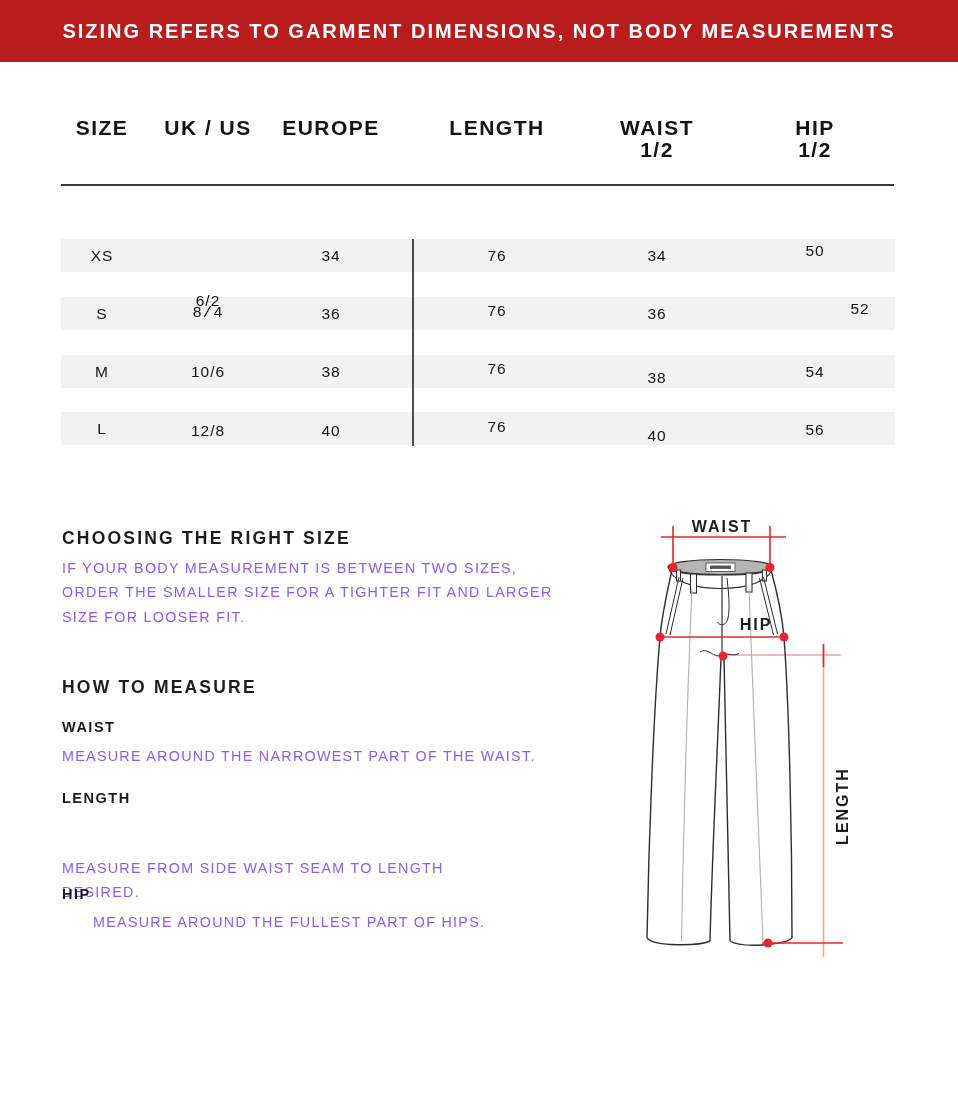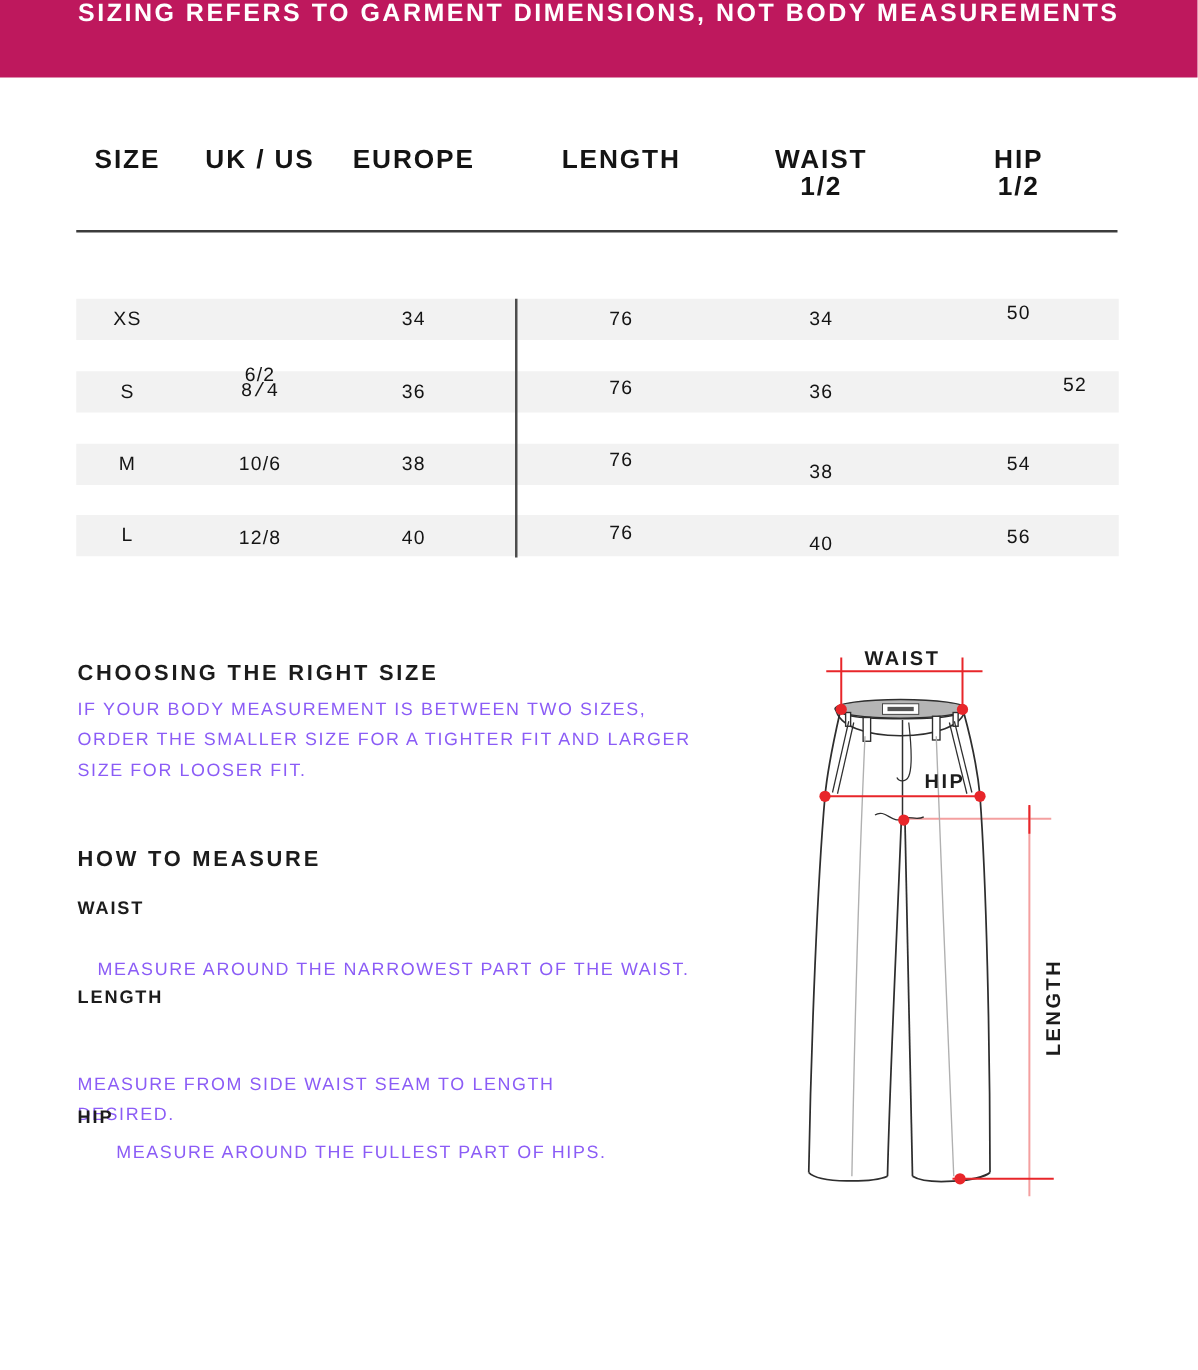--- a/index.html
+++ b/index.html
@@ -4,22 +4,22 @@
 <style>
   html,body{margin:0;padding:0;}
   body{
     width:958px;height:1096px;position:relative;background:#ffffff;
     font-family:"Liberation Sans","DejaVu Sans",sans-serif;color:#1f1f1f;
     -webkit-font-smoothing:antialiased;overflow:hidden;
   }
   .abs{position:absolute;}
   
   .banner{
-    left:0;top:0;width:958px;height:62px;background:#be185d;
-    display:flex;justify-content:center;
+    left:0;top:0;width:958px;height:62px;background:#b91c1c;
+    display:flex;align-items:center;justify-content:center;
   }
   .banner span{
     color:#ffffff;font-size:20px;font-weight:bold;letter-spacing:2px;white-space:nowrap;
   }
   
   .th{
     top:117px;transform:translateX(-50%);text-align:center;
     font-size:21px;font-weight:bold;letter-spacing:1.5px;line-height:22px;color:#141414;
     white-space:nowrap;
   }
@@ -101,21 +101,21 @@
 <div class="abs td" style="left:497px;top:410px;">76</div>
 <div class="abs td" style="left:657px;top:419px;">40</div>
 <div class="abs td" style="left:815px;top:413px;">56</div>
 
 <div class="abs h2" style="left:62px;top:509px;margin-top:19px;">CHOOSING THE RIGHT SIZE</div>
 <div class="abs body-text" style="left:62px;top:556px;width:512px;">IF YOUR BODY MEASUREMENT IS BETWEEN TWO SIZES, ORDER THE SMALLER SIZE FOR A TIGHTER FIT AND LARGER SIZE FOR LOOSER FIT.</div>
 
 <div class="abs h2" style="left:62px;top:677px;">HOW TO MEASURE</div>
 
 <div class="abs sub" style="left:62px;top:719px;">WAIST</div>
-<div class="abs body-text" style="left:78px;top:744px;width:560px;margin-top:20px;">MEASURE AROUND THE NARROWEST PART OF THE WAIST.</div>
+<div class="abs body-text" style="left:62px;top:744px;width:560px;">MEASURE AROUND THE NARROWEST PART OF THE WAIST.</div>
 
 <div class="abs sub" style="left:62px;top:790px;">LENGTH</div>
 <div class="abs body-text" style="left:62px;top:856px;width:450px;">MEASURE FROM SIDE WAIST SEAM TO LENGTH DESIRED.</div>
 
 <div class="abs sub" style="left:62px;top:886px;">HIP</div>
 <div class="abs body-text" style="left:48px;top:910px;width:560px;margin-left:45px;">MEASURE AROUND THE FULLEST PART OF HIPS.</div>
 
 <svg class="abs" style="left:598px;top:495px;" width="360" height="500" viewBox="598 495 360 500">
 
   <g stroke="#f4a0a0" stroke-width="1.6" fill="none">

